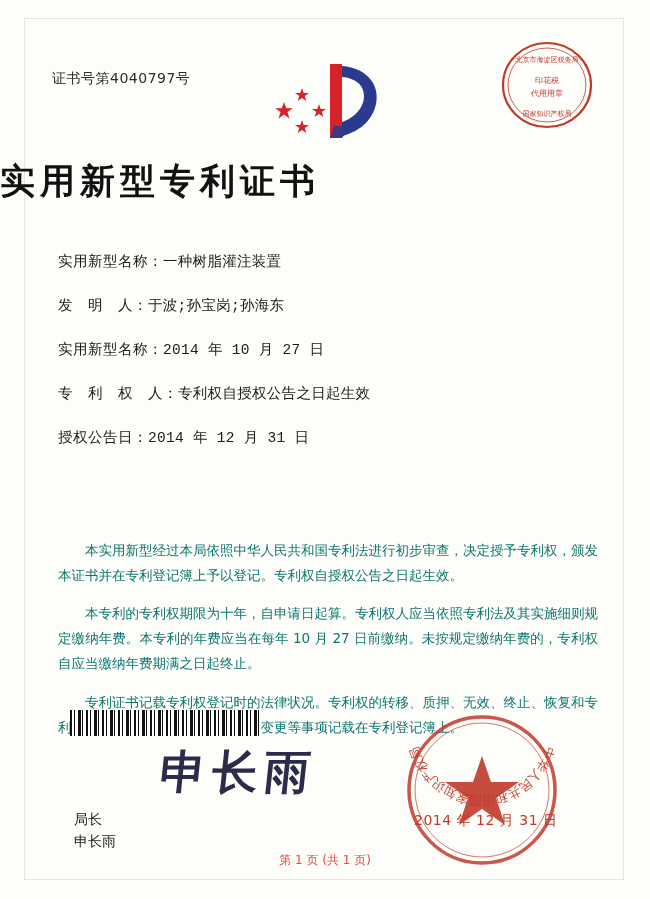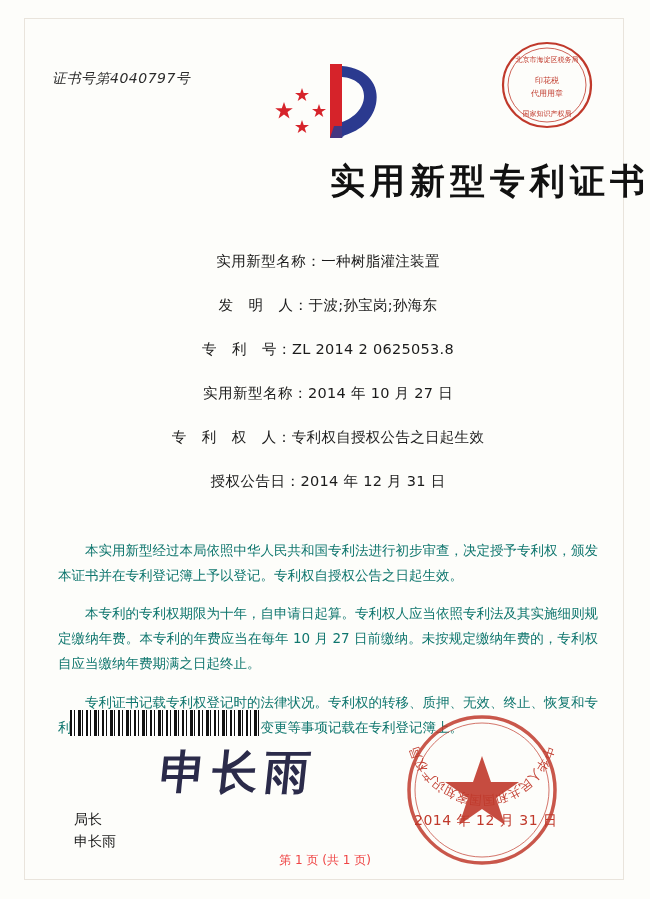--- a/index.html
+++ b/index.html
@@ -32,68 +32,67 @@
   }
 
   
   .cert-number {
     position: absolute;
     left: 52px; top: 70px;
     font-size: 14px;
     letter-spacing: 0.5px;
     color: #2b2b2b;
     white-space: nowrap;
-    font-style: italic;
   }
 
   .logo {
     position: absolute;
     left: 272px; top: 60px;
     width: 110px; height: 82px;
   }
 
   .seal-top {
     position: absolute;
     left: 500px; top: 38px;
     width: 94px; height: 94px;
   }
 
   .title {
     position: absolute;
     left: 0; right: 0; top: 158px;
-    text-align: right;
+    text-align: left;
     font-family: "DejaVu Serif", "Liberation Serif", serif;
     font-size: 35px;
     font-weight: bold;
     letter-spacing: 5px;
     color: #111;
   }
 
   
   .fields {
     position: absolute;
     left: 58px; top: 252px;
     width: 540px;
   }
   .field-row {
     display: flex;
     align-items: baseline;
     margin-bottom: 25px;
     font-size: 14.5px;
     color: #1b1b1b;
     white-space: nowrap;
-    justify-content: center;
   }
   .field-label {
     flex: 0 0 auto;
     letter-spacing: 0.5px;
   }
   .field-value {
     flex: 0 1 auto;
     letter-spacing: 0.3px;
+    font-family: Liberation Mono, monospace;
   }
 
   
   .paragraphs {
     position: absolute;
     left: 58px; top: 524px;
     width: 540px;
     font-size: 13.5px;
     line-height: 25px;
     color: #0f766e;
@@ -198,24 +197,20 @@
   <div class="fields">
     <div class="field-row">
       <span class="field-label">实用新型名称：</span>
       <span class="field-value">一种树脂灌注装置</span>
     </div>
     <div class="field-row">
       <span class="field-label">发　明　人：</span>
       <span class="field-value">于波;孙宝岗;孙海东</span>
     </div>
     <div class="field-row">
-      <span class="field-label">专　利　号：</span>
-      <span class="field-value">ZL 2014 2 0625053.8</span>
-    </div>
-    <div class="field-row">
       <span class="field-label">实用新型名称：</span>
       <span class="field-value">2014 年 10 月 27 日</span>
     </div>
     <div class="field-row">
       <span class="field-label">专　利　权　人：</span>
       <span class="field-value">专利权自授权公告之日起生效</span>
     </div>
     <div class="field-row">
       <span class="field-label">授权公告日：</span>
       <span class="field-value">2014 年 12 月 31 日</span>

